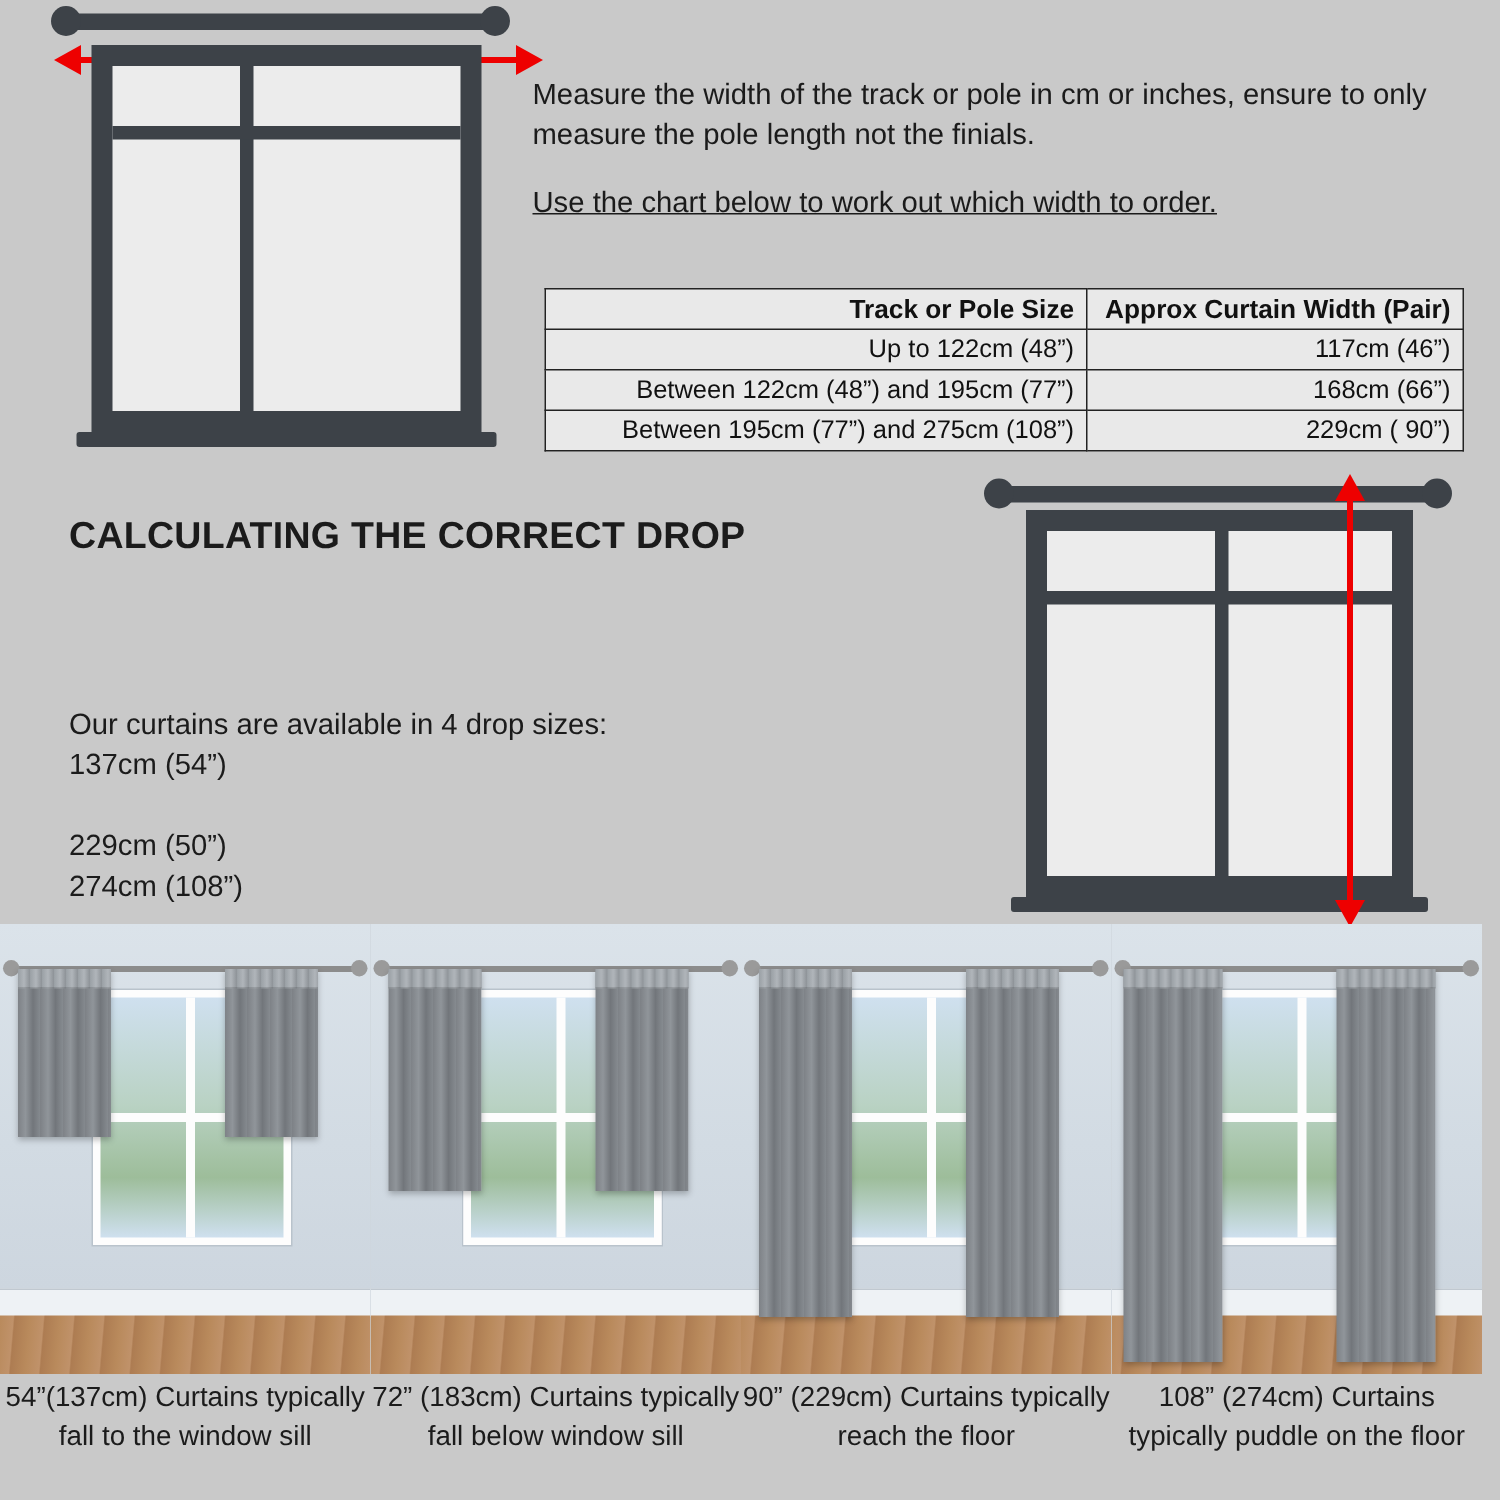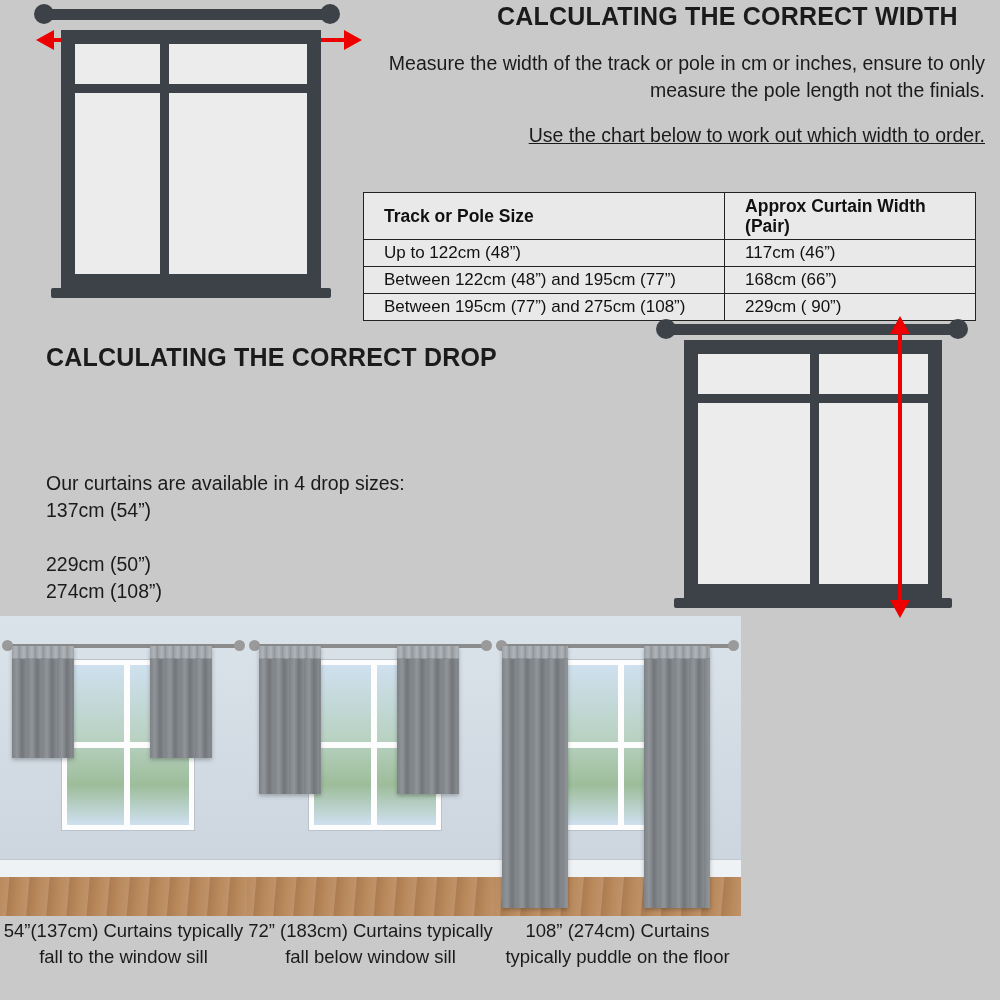--- a/index.html
+++ b/index.html
@@ -73,37 +73,37 @@
     font-weight: bold;
     color: #1b1b1b;
     letter-spacing: .2px;
   }
   .para {
     position: absolute;
     font-size: 19.5px;
     color: #1b1b1b;
     line-height: 27px;
   }
-  .center { text-align: right; }
+  .center { text-align: left; }
 
   
   .size-table {
     position: absolute;
     left: 363px;
     top: 192px;
     width: 613px;
     border-collapse: collapse;
     background: #e9e9e9;
     font-size: 17px;
     color: #111;
   }
   .size-table th, .size-table td {
     border: 1px solid #222;
-    padding: 3px 20px;
-    text-align: left;
+    padding: 3px 8px;
+    text-align: right;
     font-weight: normal;
     line-height: 20px;
   }
   .size-table thead th {
     font-weight: bold;
     font-size: 17.5px;
   }
   .size-table .c0 { width: 59%; }
 
   
@@ -224,21 +224,20 @@
     <div class="arrow-head" style="left:16px; top:30px; border-top:10px solid transparent; border-bottom:10px solid transparent; border-right:18px solid #ee0000;"></div>
     <div class="arrow-head" style="left:324px; top:30px; border-top:10px solid transparent; border-bottom:10px solid transparent; border-left:18px solid #ee0000;"></div>
 
     <div class="frame" style="left:41px; top:30px; width:260px; height:258px;"></div>
     <div class="glass" style="left:55px; top:44px; width:232px; height:230px;"></div>
     <div class="mullion" style="left:140px; top:44px; width:9px; height:230px;"></div>
     <div class="mullion" style="left:55px; top:84px; width:232px; height:9px;"></div>
     <div class="sill" style="left:31px; top:288px; width:280px; height:10px;"></div>
   </div>
 
-  <div class="h-title" style="left:497px; top:2px; width:480px;">CALCULATING THE CORRECT WIDTH</div>
   <div class="para center" style="left:355px; top:50px; width:630px;">Measure the width of the track or pole in cm or inches, ensure to only measure the pole length not the finials.</div>
   <div class="para center" style="left:355px; top:122px; width:630px;text-decoration:underline;">Use the chart below to work out which width to order.</div>
 
   <table class="size-table">
     <thead>
       <tr>
         <th class="c0">Track or Pole Size</th>
         <th>Approx Curtain Width (Pair)</th>
       </tr>
     </thead>
@@ -322,34 +321,56 @@
         <div class="curtain" style="left:12px; width:62px; height:148px;">
           <div class="heading-tape"></div>
         </div>
         <div class="curtain" style="left:150px; width:62px; height:148px;">
           <div class="heading-tape"></div>
         </div>
       </div>
       <div class="caption">72” (183cm) Curtains typically fall below window sill</div>
     </div>
 
-
     <div class="photo-cell">
       <div class="photo">
         <div class="wall"></div>
         <div class="skirting"></div>
         <div class="floor"></div>
         <div class="win">
           <div class="win-pane" style="left:0;top:0;right:0;bottom:0;"></div>
           <div class="win-bar" style="left:57px;top:0;width:6px;bottom:0;"></div>
           <div class="win-bar" style="left:0;top:77px;right:0;height:6px;"></div>
         </div>
         <div class="rod"></div>
         <div class="rod-end" style="left:2px;"></div>
         <div class="rod-end" style="left:234px;"></div>
+        <div class="curtain" style="left:12px; width:62px; height:232px;">
+          <div class="heading-tape"></div>
+        </div>
+        <div class="curtain" style="left:150px; width:62px; height:232px;">
+          <div class="heading-tape"></div>
+        </div>
+      </div>
+      <div class="caption">90” (229cm) Curtains typically reach the floor</div>
+    </div>
+
+    <div class="photo-cell">
+      <div class="photo">
+        <div class="wall"></div>
+        <div class="skirting"></div>
+        <div class="floor"></div>
+        <div class="win">
+          <div class="win-pane" style="left:0;top:0;right:0;bottom:0;"></div>
+          <div class="win-bar" style="left:57px;top:0;width:6px;bottom:0;"></div>
+          <div class="win-bar" style="left:0;top:77px;right:0;height:6px;"></div>
+        </div>
+        <div class="rod"></div>
+        <div class="rod-end" style="left:2px;"></div>
+        <div class="rod-end" style="left:234px;"></div>
         <div class="curtain" style="left:8px; width:66px; height:262px;">
           <div class="heading-tape"></div>
         </div>
         <div class="curtain" style="left:150px; width:66px; height:262px;">
           <div class="heading-tape"></div>
         </div>
       </div>
       <div class="caption">108” (274cm) Curtains typically puddle on the floor</div>
     </div>
 

